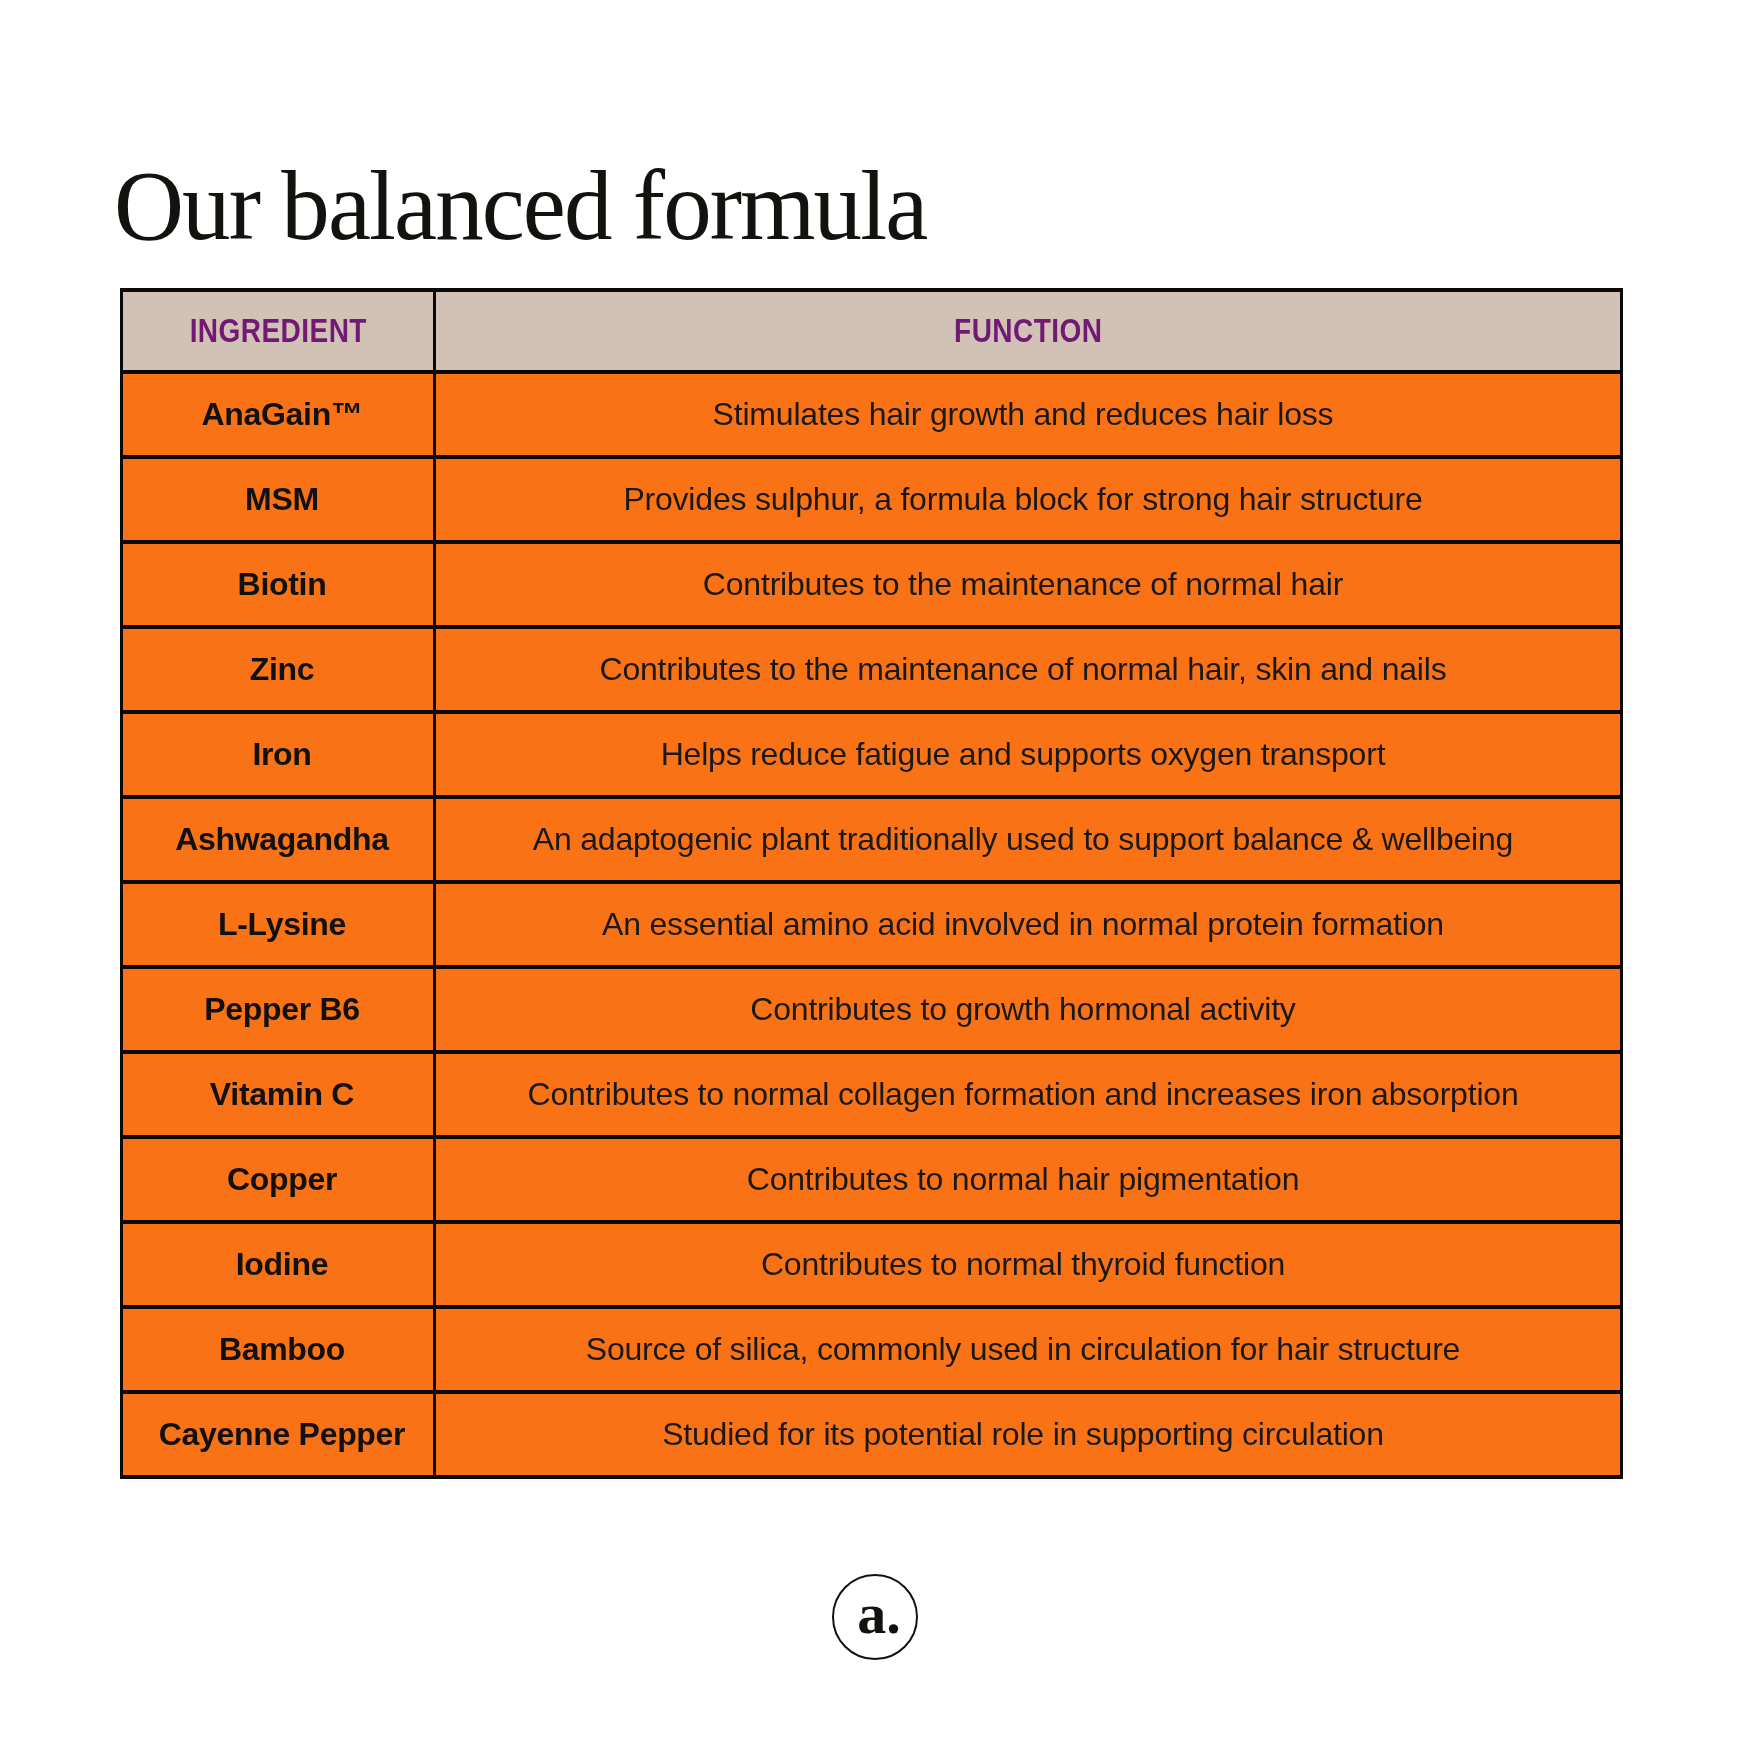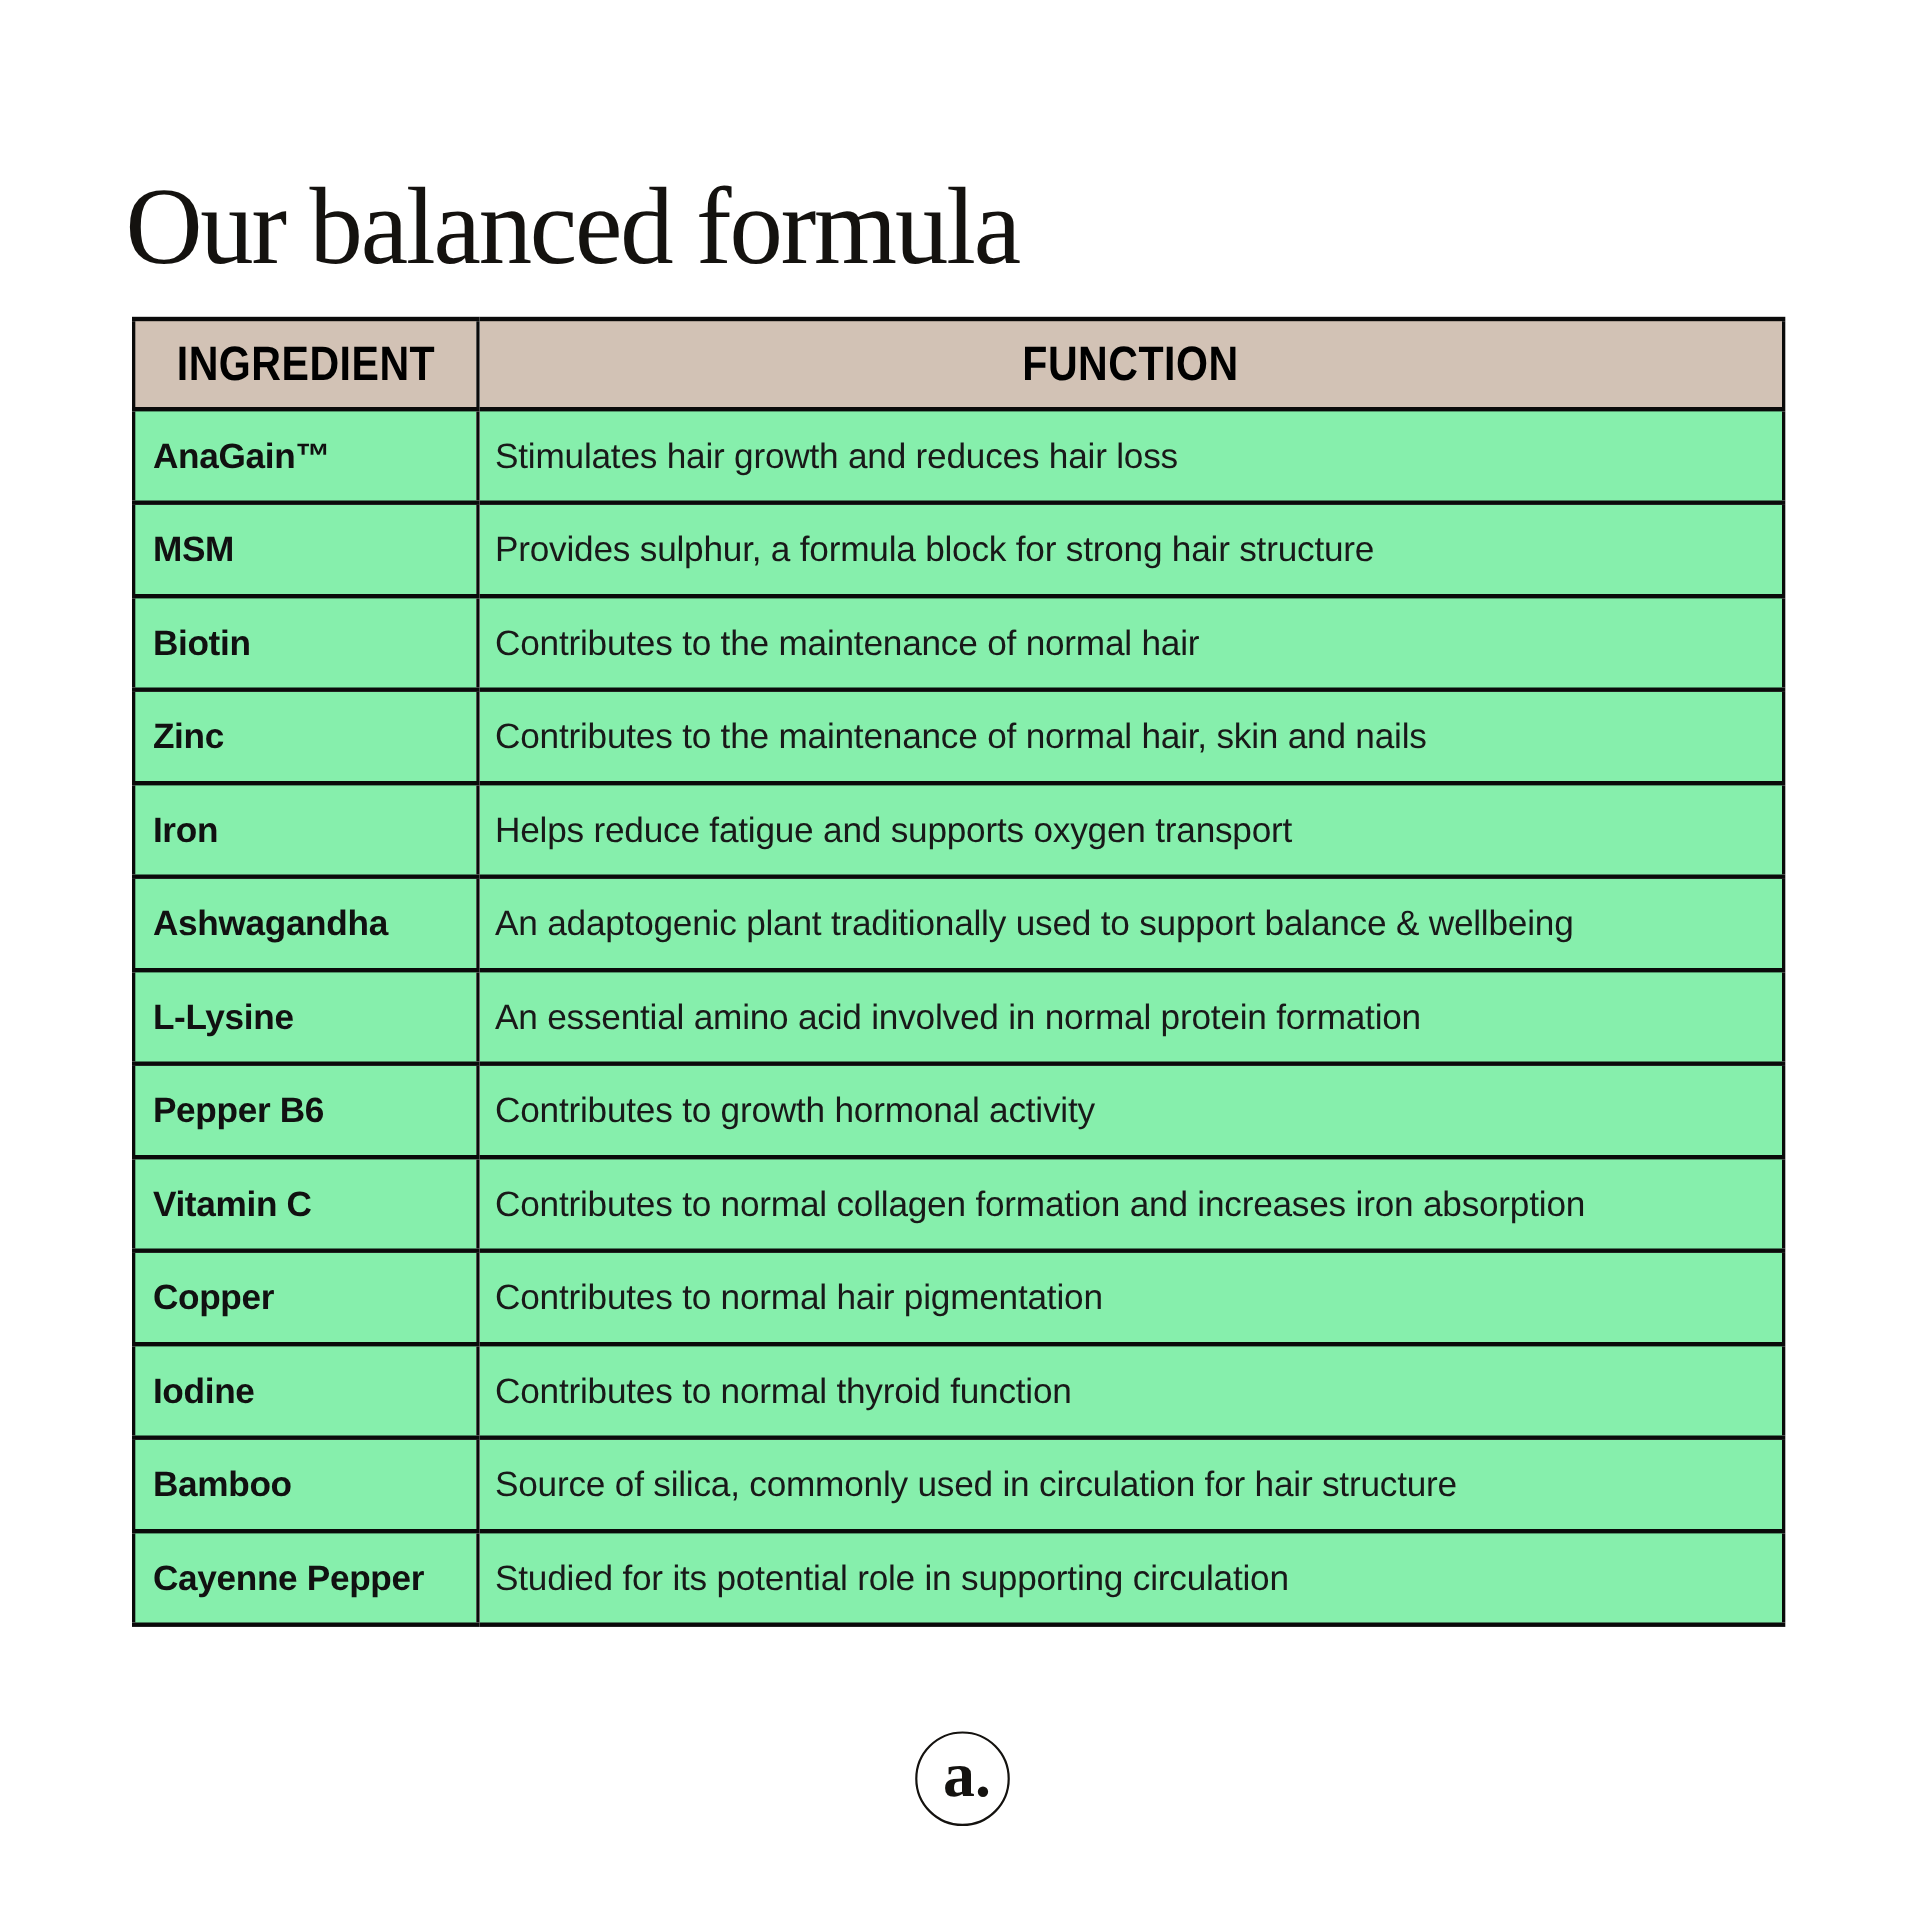--- a/index.html
+++ b/index.html
@@ -43,35 +43,36 @@
     border-left: 3px solid #0a0a0a;
     border-right: 3px solid #0a0a0a;
     border-top: 4px solid #0a0a0a;
     border-bottom: 4px solid #0a0a0a;
     vertical-align: middle;
     overflow: hidden;
     white-space: nowrap;
   }
   .formula-table thead th {
     height: 78px;
-    font-size: 44px;
+    font-size: 33px;
     font-weight: 700;
-    color: #000000;
+    color: #701a75;
     padding: 0;
   }
   .formula-table thead th .condensed {
     display: inline-block;
     transform: scaleX(0.85);
     transform-origin: center;
     letter-spacing: 0.5px;
   }
   .formula-table tbody td {
     height: 81px;
     font-size: 32px;
-    background: #86efac;
+    background: #f97316;
+    text-align: center;
   }
   .formula-table td.cell-ingredient {
     font-weight: 700;
     padding: 0 8px 0 16px;
     letter-spacing: -0.3px;
   }
   .formula-table td.cell-function {
     font-weight: 400;
     padding: 0 24px 0 14px;
     color: #191919;

